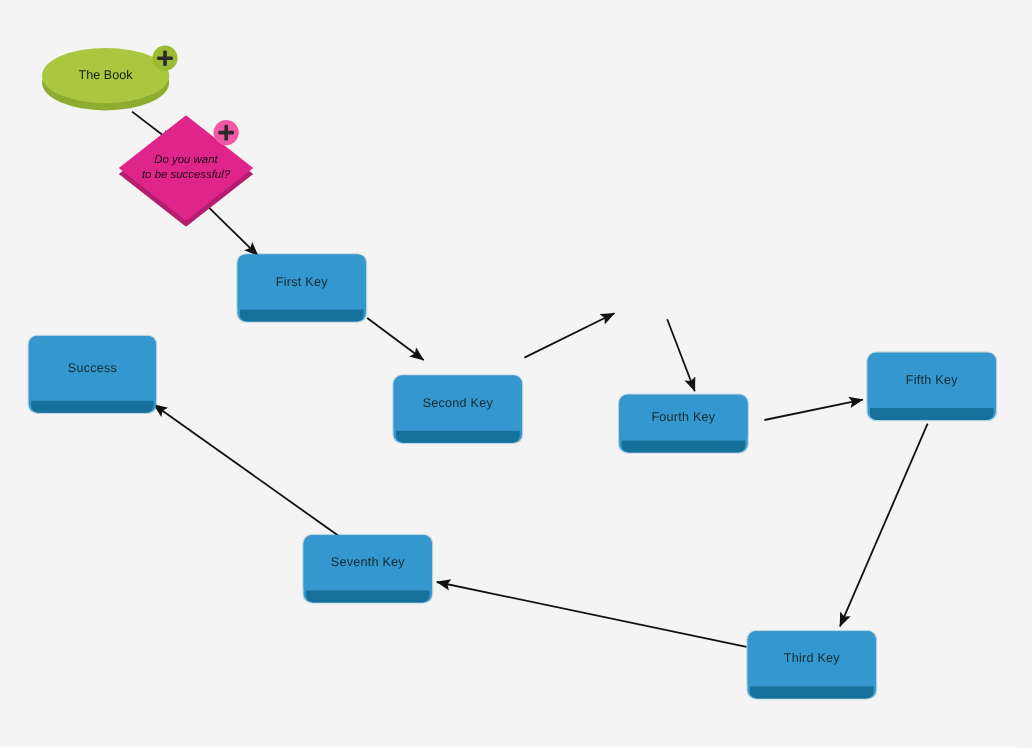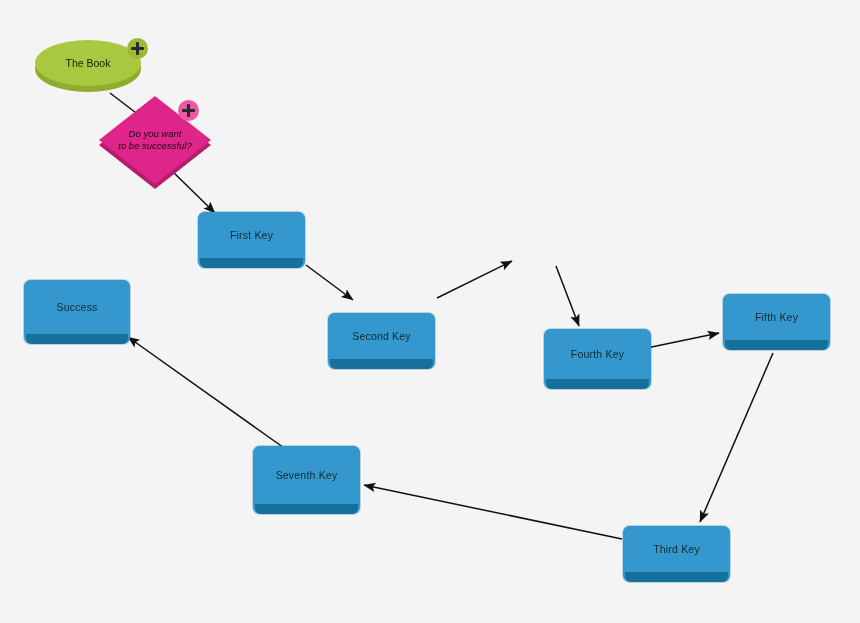--- a/index.html
+++ b/index.html
@@ -228,42 +228,42 @@
   </div>
 
   <div class="node proc" style="left:328px; top:298px; width:107px; height:56px;margin-top:15px;">
     <div class="face">
       <span class="label">Second Key</span>
     </div>
     <div class="band"></div>
   </div>
 
 
-  <div class="node proc" style="left:544px; top:329px; width:107px; height:60px;">
+  <div class="node proc" style="left:516px; top:329px; width:107px; height:48px;">
     <div class="face">
       <span class="label">Fourth Key</span>
     </div>
     <div class="band"></div>
   </div>
 
   <div class="node proc" style="left:723px; top:294px; width:107px; height:56px;">
     <div class="face">
       <span class="label">Fifth Key</span>
     </div>
     <div class="band"></div>
   </div>
 
   <div class="node proc" style="left:623px; top:526px; width:107px; height:56px;">
     <div class="face">
       <span class="label">Third Key</span>
     </div>
     <div class="band"></div>
   </div>
 
-  <div class="node proc" style="left:253px; top:446px; width:107px; height:68px;">
+  <div class="node proc" style="left:253px; top:446px; width:107px; height:56px;">
     <div class="face">
       <span class="label">Seventh Key</span>
     </div>
     <div class="band"></div>
   </div>
 
   <div class="node proc" style="left:24px; top:280px; width:106px; height:64px;">
     <div class="face">
       <span class="label">Success</span>
     </div>

